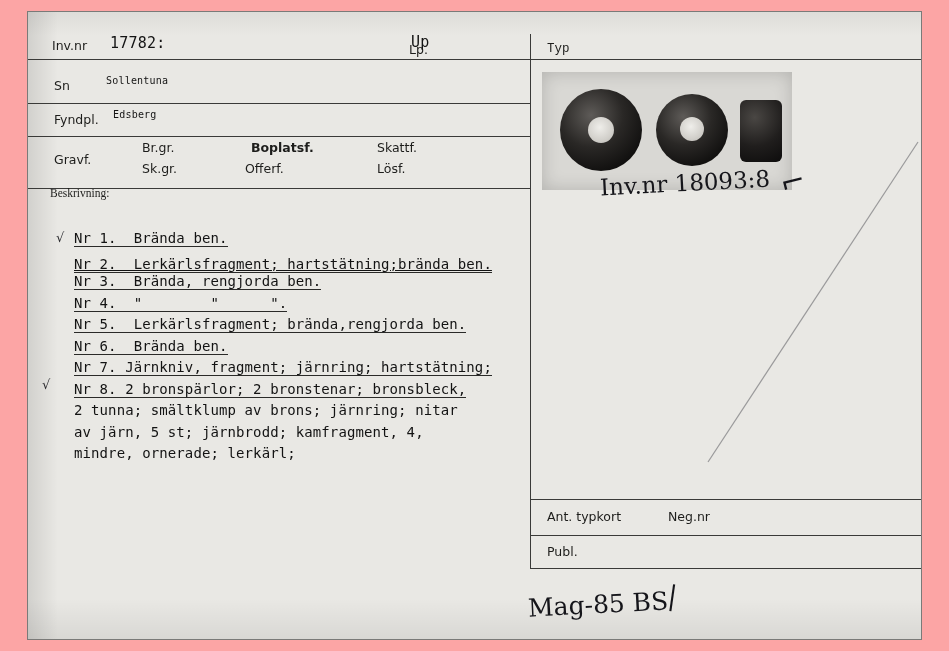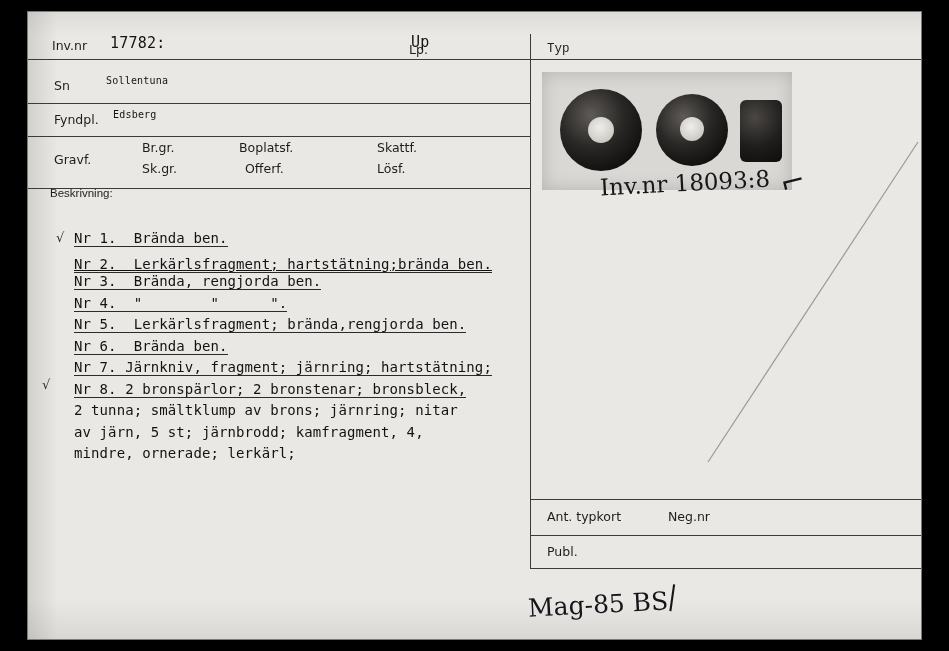--- a/index.html
+++ b/index.html
@@ -10,21 +10,21 @@
   body {
     width: 949px;
     height: 651px;
     overflow: hidden;
     font-family: "Liberation Sans", sans-serif;
   }
   #card-root {
     position: relative;
     width: 949px;
     height: 651px;
-    background: #000000;
+    background: #fca5a5;
   }
   
   #card-paper {
     position: absolute;
     left: 28px;
     top: 12px;
     width: 893px;
     height: 627px;
     background: #e9e8e4;
     box-shadow: 0 0 0 1px #7a7a78;
@@ -153,26 +153,26 @@
 
     <div class="lbl" style="left:26px; top:66px;">Sn</div>
     <div class="type-txt" style="left:78px; top:63px;">Sollentuna</div>
 
     <div class="lbl" style="left:26px; top:100px;">Fyndpl.</div>
     <div class="type-txt" style="left:85px; top:97px;">Edsberg</div>
 
     <div class="lbl" style="left:26px; top:140px;">Gravf.</div>
     <div class="lbl" style="left:114px; top:128px;">Br.gr.</div>
     <div class="lbl" style="left:114px; top:149px;">Sk.gr.</div>
-    <div class="lbl" style="left:211px; top:128px;">Boplatsf.</div>
+    <div class="lbl" style="left:223px; top:128px;font-weight:bold;">Boplatsf.</div>
     <div class="lbl" style="left:217px; top:149px;">Offerf.</div>
     <div class="lbl" style="left:349px; top:128px;">Skattf.</div>
     <div class="lbl" style="left:349px; top:149px;">Lösf.</div>
 
-    <div class="lbl lbl-sm" style="left:22px; top:175px; font-family:Liberation Sans, sans-serif;">Beskrivning:</div>
+    <div class="lbl lbl-sm" style="left:22px; top:175px; font-family:Liberation Serif, serif;">Beskrivning:</div>
 
     <div id="desc">
       <div class="line" style="top:0px;"><span class="ul">Nr 1.  Brända ben.</span></div>
       <div class="line" style="top:4px;text-decoration:underline;"><span class="ul">Nr 2.  Lerkärlsfragment; hartstätning;brända ben.</span></div>
       <div class="line" style="top:0px;"><span class="ul">Nr 3.  Brända, rengjorda ben.</span></div>
       <div class="line" style="top:0px;"><span class="ul">Nr 4.  "        "      ".</span></div>
       <div class="line" style="top:0px;"><span class="ul">Nr 5.  Lerkärlsfragment; brända,rengjorda ben.</span></div>
       <div class="line" style="top:0px;"><span class="ul">Nr 6.  Brända ben.</span></div>
       <div class="line" style="top:0px;"><span class="ul">Nr 7. Järnkniv, fragment; järnring; hartstätning;</span></div>
       <div class="line" style="top:0px;"><span class="ul">Nr 8. 2 bronspärlor; 2 bronstenar; bronsbleck,</span></div>

